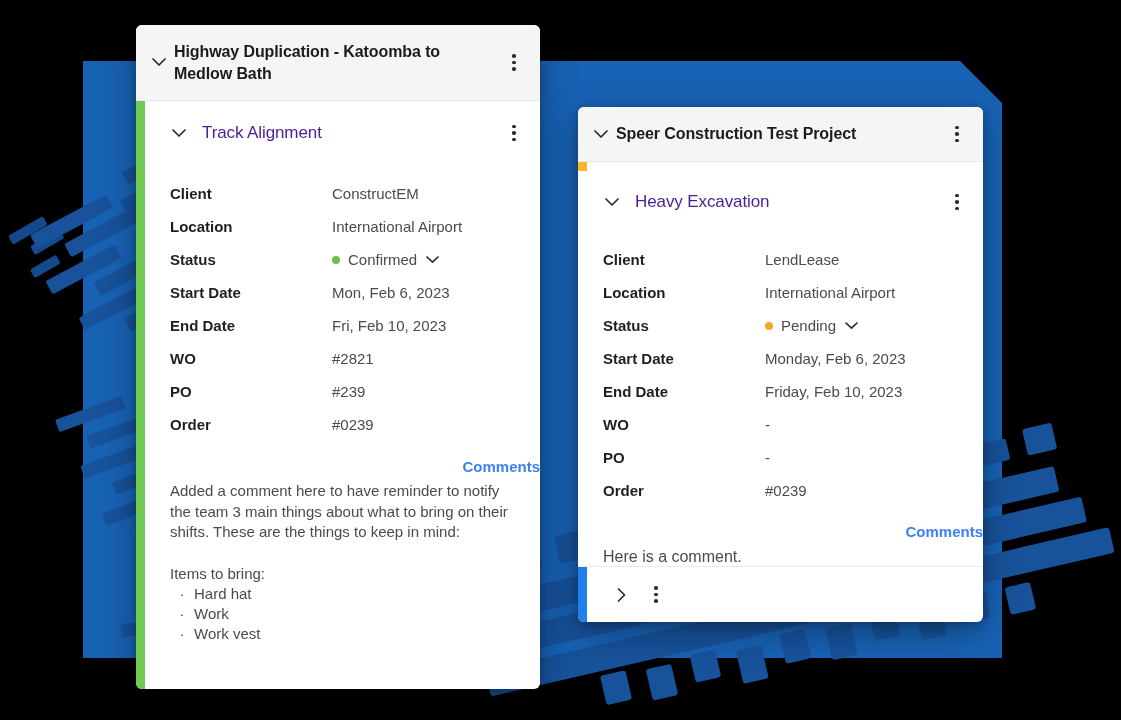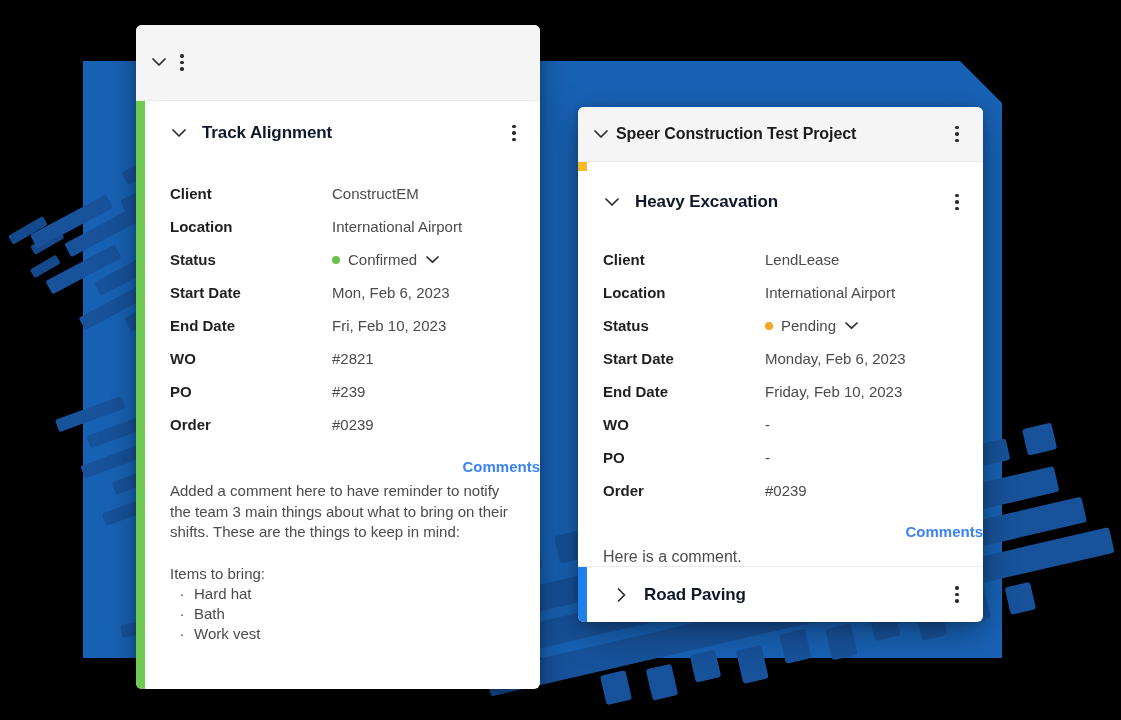--- a/index.html
+++ b/index.html
@@ -122,23 +122,22 @@
   }
 
   .section-head {
     display: flex;
     align-items: center;
     box-sizing: border-box;
   }
   .section-name {
     flex: 1;
     font-size: 17px;
-    color: #0f172a;
+    color: #4c1d95;
     letter-spacing: -0.1px;
-    font-weight: bold;
   }
 
   
   .rows { }
   .row {
     display: flex;
     align-items: center;
   }
   .row-label {
     font-weight: bold;
@@ -311,20 +310,21 @@
 </svg>
 
 <div class="card" id="card-left">
 
   <div class="card-header">
     <span class="chev">
       <svg width="14" height="9" viewBox="0 0 14 9">
           <path d="M1 1 L7 7 L13 1" fill="none" stroke="#2b2b2b" stroke-width="1.7" stroke-linecap="round" stroke-linejoin="round"></path>
         </svg>
     </span>
+    <div class="card-title">Highway Duplication - Katoomba to Medlow Bath</div>
     <span class="kebab">
         <i></i>
         <i></i>
         <i></i>
       </span>
   </div>
 
   <div class="section">
     <div class="accent" style="background:#6FCB52"></div>
     <div class="section-body">
@@ -392,21 +392,21 @@
       <div class="comments-body">Added a comment here to have reminder to notify the team 3 main things about what to bring on their shifts. These are the things to keep in mind:
 
 Items to bring:</div>
       <div class="bullets">
         <div class="bullet">
           <span class="bullet-mark">·</span>
           <span>Hard hat</span>
         </div>
         <div class="bullet">
           <span class="bullet-mark">·</span>
-          <span>Bath</span>
+          <span>Work</span>
         </div>
         <div class="bullet">
           <span class="bullet-mark">·</span>
           <span>Work vest</span>
         </div>
       </div>
 
     </div>
   </div>
 </div>
@@ -500,21 +500,20 @@
 
   <div class="section section-paving">
     <div class="accent" style="background:#1F7FEB"></div>
     <div class="section-body">
       <div class="section-head">
         <span class="chev">
           <svg width="9" height="14" viewBox="0 0 9 14">
               <path d="M1.5 1 L7.5 7 L1.5 13" fill="none" stroke="#2b2b2b" stroke-width="1.7" stroke-linecap="round" stroke-linejoin="round"></path>
             </svg>
         </span>
-        <div class="section-name">Road Paving</div>
         <span class="kebab">
             <i></i>
             <i></i>
             <i></i>
           </span>
       </div>
     </div>
   </div>
 </div>
 

